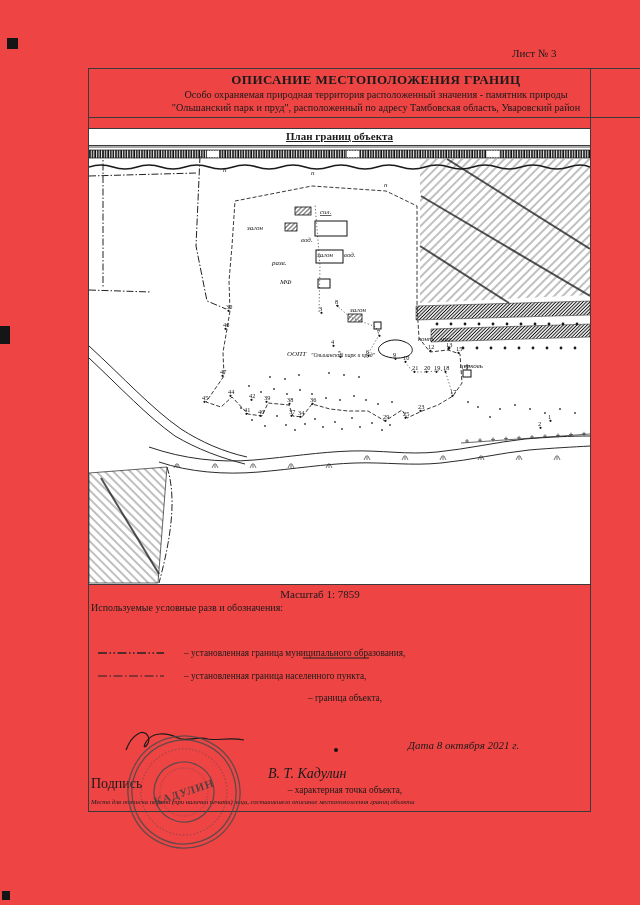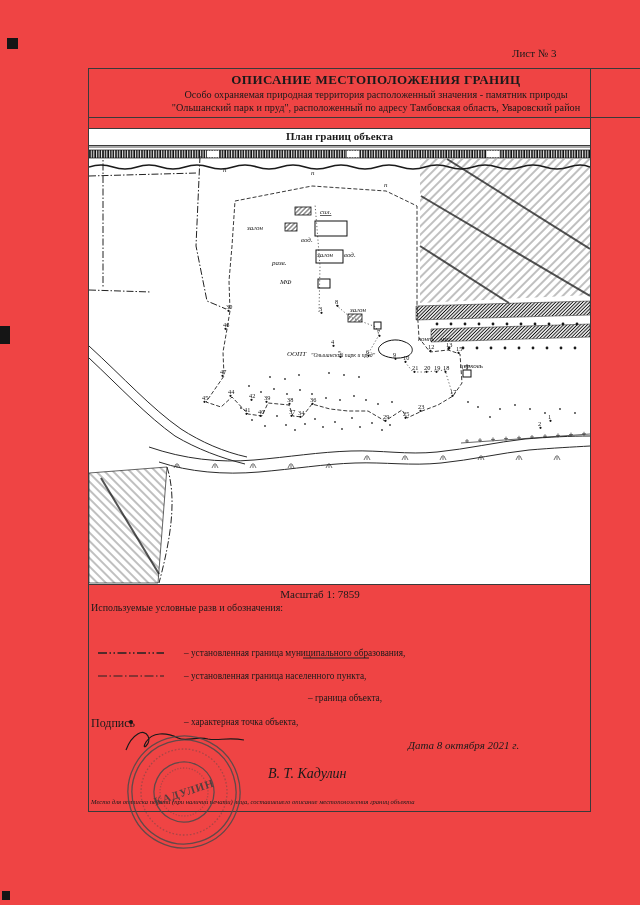--- a/index.html
+++ b/index.html
@@ -15,37 +15,37 @@
 
   .sheet-label{position:absolute;left:512px;top:47px;font-size:11px;}
 
   .outer-frame{position:absolute;left:88px;top:68px;width:503px;height:744px;border:1px solid #3a3a3a;}
 
   .header-box{position:absolute;left:88px;top:68px;width:576px;height:50px;border:1px solid #3a3a3a;text-align:center;}
   .doc-title{font-size:13px;font-weight:bold;letter-spacing:.4px;padding-top:3px;}
   .doc-sub{font-size:10.2px;line-height:1.3;}
 
   .plan-box{position:absolute;left:88px;top:128px;width:503px;height:457px;border:1px solid #3a3a3a;background:#fff;}
-  .plan-title{height:17px;border-bottom:1px solid #3a3a3a;text-align:center;font-size:11px;font-weight:bold;padding-top:1px;}
+  .plan-title{height:17px;border-bottom:1px solid #3a3a3a;text-align:center;font-size:11px;font-weight:bold;padding-top:1px;text-decoration:underline;}
   .plan-map{position:relative;width:501px;height:438px;}
 
   .scale-line{position:absolute;left:88px;top:588px;width:464px;text-align:center;font-size:11px;}
 
   .legend-heading{position:absolute;left:91px;top:602px;font-size:10px;}
   .legend-row{position:absolute;left:96px;width:480px;height:14px;display:flex;align-items:center;}
-  .lr0{top:623px;flex-direction:column;}.lr1{top:646px;}.lr2{top:669px;}.lr3{top:692px;}.lr4{top:715px;}
+  .lr0{top:623px;flex-direction:column;}.lr1{top:646px;}.lr2{top:669px;}.lr3{top:692px;}.lr4{top:715px;flex-direction:column;}
   .lsamp{width:70px;height:6px;flex:0 0 70px;}
   .ldesc{margin-left:18px;font-size:9.3px;}
   .l-solid{stroke:#222;stroke-width:1.2;}
   .l-ddd{stroke:#222;stroke-width:1.5;stroke-dasharray:9 2.5 1.5 2.5 1.5 2.5;}
   .l-dd{stroke:#222;stroke-width:1.2;stroke-dasharray:9 2.5 1.5 2.5;}
   .l-thin{stroke:#222;stroke-width:.8;}
   .l-dotmark{fill:#111;}
 
-  .sig-label{position:absolute;left:91px;top:716px;font-size:12px;}
+  .sig-label{position:absolute;left:91px;top:776px;font-size:14px;}
   .sig-scribble{position:absolute;left:122px;top:726px;}
   .signer-name{position:absolute;left:268px;top:766px;font-size:14px;font-style:italic;}
   .date-text{position:absolute;left:408px;top:739px;font-size:11px;font-style:italic;}
 
   .stamp-note{position:absolute;left:91px;top:798px;width:420px;font-size:6.6px;font-style:italic;}
 
   .stamp{position:absolute;left:114px;top:722px;opacity:.85;z-index:5;}
   .stampg circle{fill:none;stroke:#4a4a4a;stroke-width:1.3;}
   .ringtext{stroke-dasharray:1.6 1.9;stroke-width:7;opacity:.5;}
   .ringtext2{stroke-dasharray:1.3 1.6;stroke-width:5;opacity:.45;}

